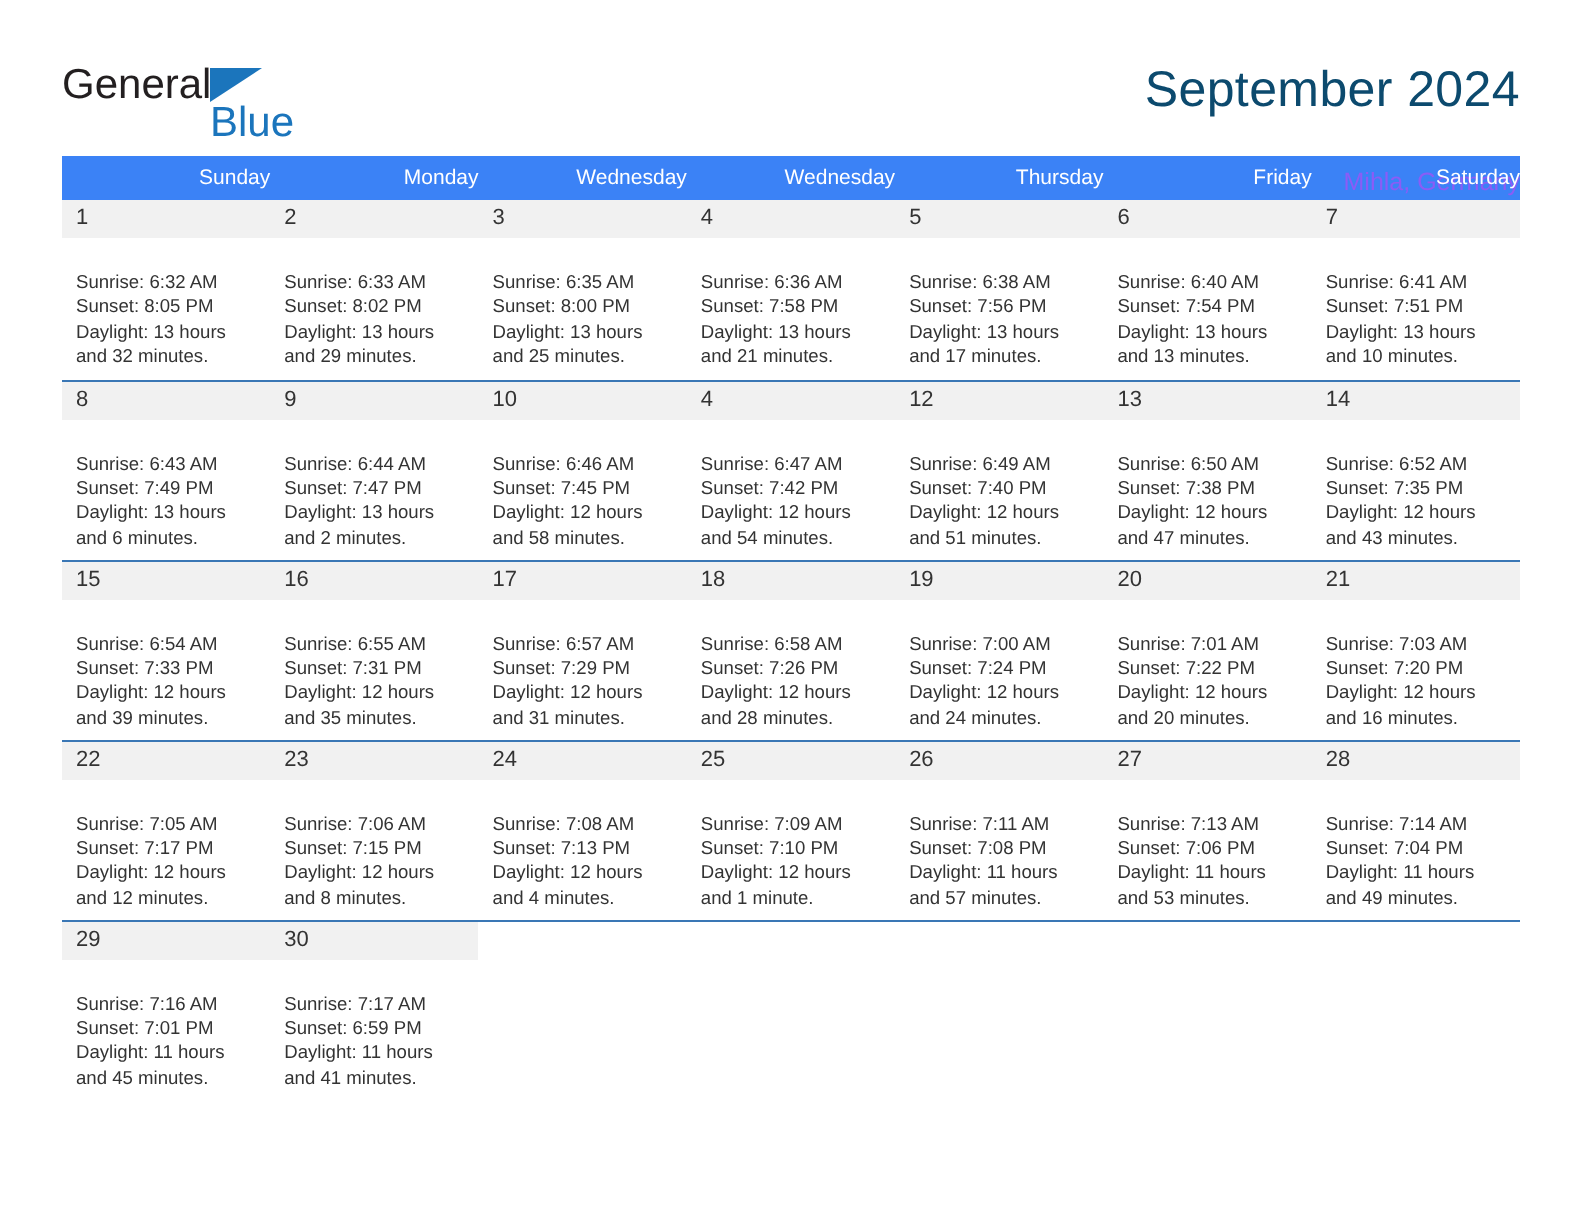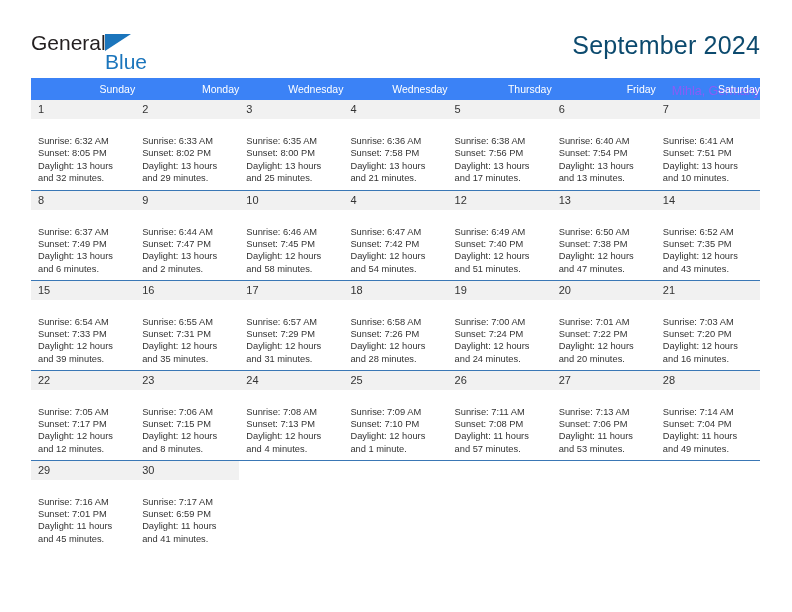--- a/index.html
+++ b/index.html
@@ -189,21 +189,21 @@
             <div class="daynum">7</div>
             <div class="info">Sunrise: 6:41 AM
 Sunset: 7:51 PM
 Daylight: 13 hours
 and 10 minutes.</div>
           </td>
         </tr>
         <tr class="week-row">
           <td>
             <div class="daynum">8</div>
-            <div class="info">Sunrise: 6:37 AM
+            <div class="info">Sunrise: 6:43 AM
 Sunset: 7:49 PM
 Daylight: 13 hours
 and 6 minutes.</div>
           </td>
           <td>
             <div class="daynum">9</div>
             <div class="info">Sunrise: 6:44 AM
 Sunset: 7:47 PM
 Daylight: 13 hours
 and 2 minutes.</div>

